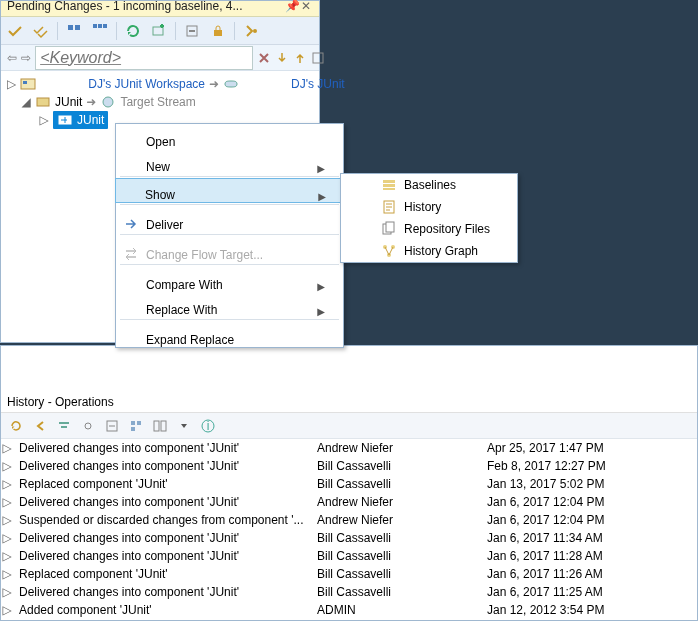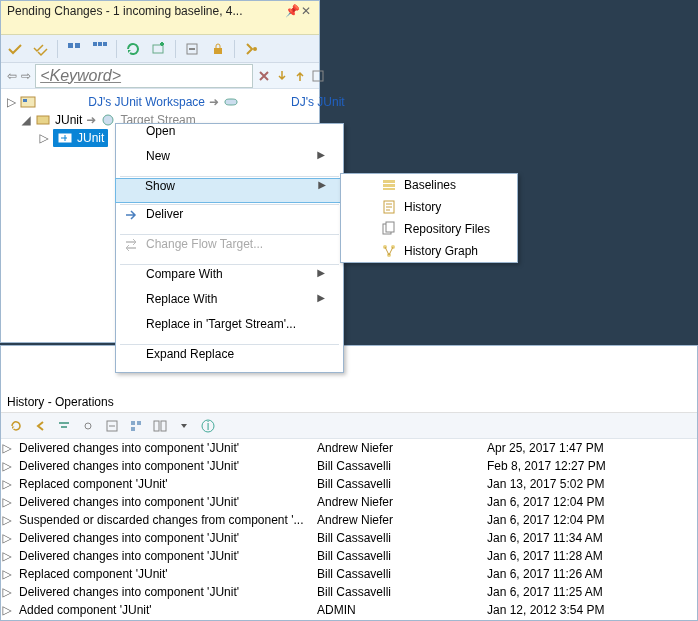--- a/index.html
+++ b/index.html
@@ -1,19 +1,19 @@
 <!DOCTYPE html>
 <html><head>
 <meta charset="utf-8">
 <style>
 * { margin: 0; padding: 0; box-sizing: border-box; font-family: "Segoe UI", Tahoma, sans-serif; font-size: 12px; }
 body { background: #2b3e50; width: 698px; height: 621px; position: relative; overflow: hidden; }
 
 .panel-pending { position: absolute; top: 0; left: 0; width: 320px; height: 343px; background: #fff; border: 1px solid #a0b8d0; }
-.panel-tab { background: #fdf7cc; border-bottom: 1px solid #d8d8b0; padding: 3px 6px; display: flex; align-items: flex-start; height: 34px; position: relative; }
+.panel-tab { background: #fdf7cc; border-bottom: 1px solid #d8d8b0; padding: 3px 6px; display: flex; align-items: flex-end; height: 16px; position: relative; }
 .panel-tab .title { flex: 1; white-space: nowrap; overflow: hidden; text-overflow: ellipsis; color: #222; }
 .panel-tab .close-x { width: 14px; text-align: center; cursor: pointer; color: #666; }
 .pin { width: 14px; text-align: center; color: #555; }
 
 .toolbar { background: #e8f0f9; padding: 3px 4px; display: flex; gap: 6px; align-items: center; height: 28px; border-bottom: 1px solid #d0dae6; }
 .toolbar .ticon { width: 20px; height: 20px; display: inline-flex; align-items: center; justify-content: center; cursor: pointer; }
 .toolbar .sep { width: 1px; height: 18px; background: #c5d2e0; }
 
 .searchbar { background: #eef5fc; padding: 2px 6px; display: flex; align-items: center; gap: 4px; height: 26px; border-bottom: 1px solid #d8e2ec; }
 .searchbar .arrow { width: 16px; text-align: center; color: #777; cursor: pointer; }
@@ -25,21 +25,21 @@
 .tree .tw { width: 10px; text-align: center; color: #666; cursor: pointer; }
 .tree .ticon2 { width: 16px; height: 16px; display: inline-flex; align-items: center; justify-content: center; }
 .tree .lbl { white-space: nowrap; }
 .tree .sel { background: #0a84d6; color: #fff; padding: 1px 4px; border-radius: 1px; }
 .tree .link { color: #2060c0; cursor: pointer; margin-left: 48px; }
 .tree .grey { color: #888; }
 .tree .arrow2 { color: #888; }
 
 
 .ctxmenu { position: absolute; top: 123px; left: 115px; width: 229px; background: #fff; border: 1px solid #9bb5cf; box-shadow: 2px 2px 4px rgba(0,0,0,0.25); z-index: 10; }
-.ctxmenu .mi { display: flex; align-items: flex-start; height: 25px; padding: 0 18px 0 4px; position: relative; }
+.ctxmenu .mi { display: flex; align-items: flex-end; height: 25px; padding: 0 18px 0 4px; position: relative; }
 .ctxmenu .mi .mico { width: 22px; display: inline-flex; align-items: center; justify-content: center; }
 .ctxmenu .mi .mlbl { flex: 1; padding-left: 4px; }
 .ctxmenu .mi .subarr { color: #555; font-size: 10px; }
 .ctxmenu .msep { height: 1px; background: #d8e0e8; margin: 2px 4px; }
 .ctxmenu .mi.disabled .mlbl { color: #aaa; }
 .ctxmenu .mi.hover { background: #d6ebf8; border: 1px solid #6fb8e6; height: 25px; margin: -1px; padding: 0 17px 0 3px; }
 
 .submenu { position: absolute; top: 173px; left: 340px; width: 178px; background: #fff; border: 1px solid #9bb5cf; box-shadow: 2px 2px 4px rgba(0,0,0,0.25); z-index: 11; }
 .submenu .mi { height: 22px; display: flex; align-items: center; padding: 0 10px 0 4px; margin-left: 33px; }
 .submenu .mi .mico { width: 22px; display: inline-flex; align-items: center; justify-content: center; }
@@ -242,24 +242,20 @@
   <div class="mi">
       <span class="mico"></span>
       <span class="mlbl">Compare With</span>
       <span class="subarr">▶</span>
     </div>
   <div class="mi">
       <span class="mico"></span>
       <span class="mlbl">Replace With</span>
       <span class="subarr">▶</span>
     </div>
-  <div class="mi">
-      <span class="mico"></span>
-      <span class="mlbl">Replace in 'Target Stream'...</span>
-    </div>
   <div class="msep"></div>
   <div class="mi">
       <span class="mico"></span>
       <span class="mlbl">Expand Replace</span>
     </div>
 </div>
 
 <div class="submenu">
   <div class="mi">
       <span class="mico">

